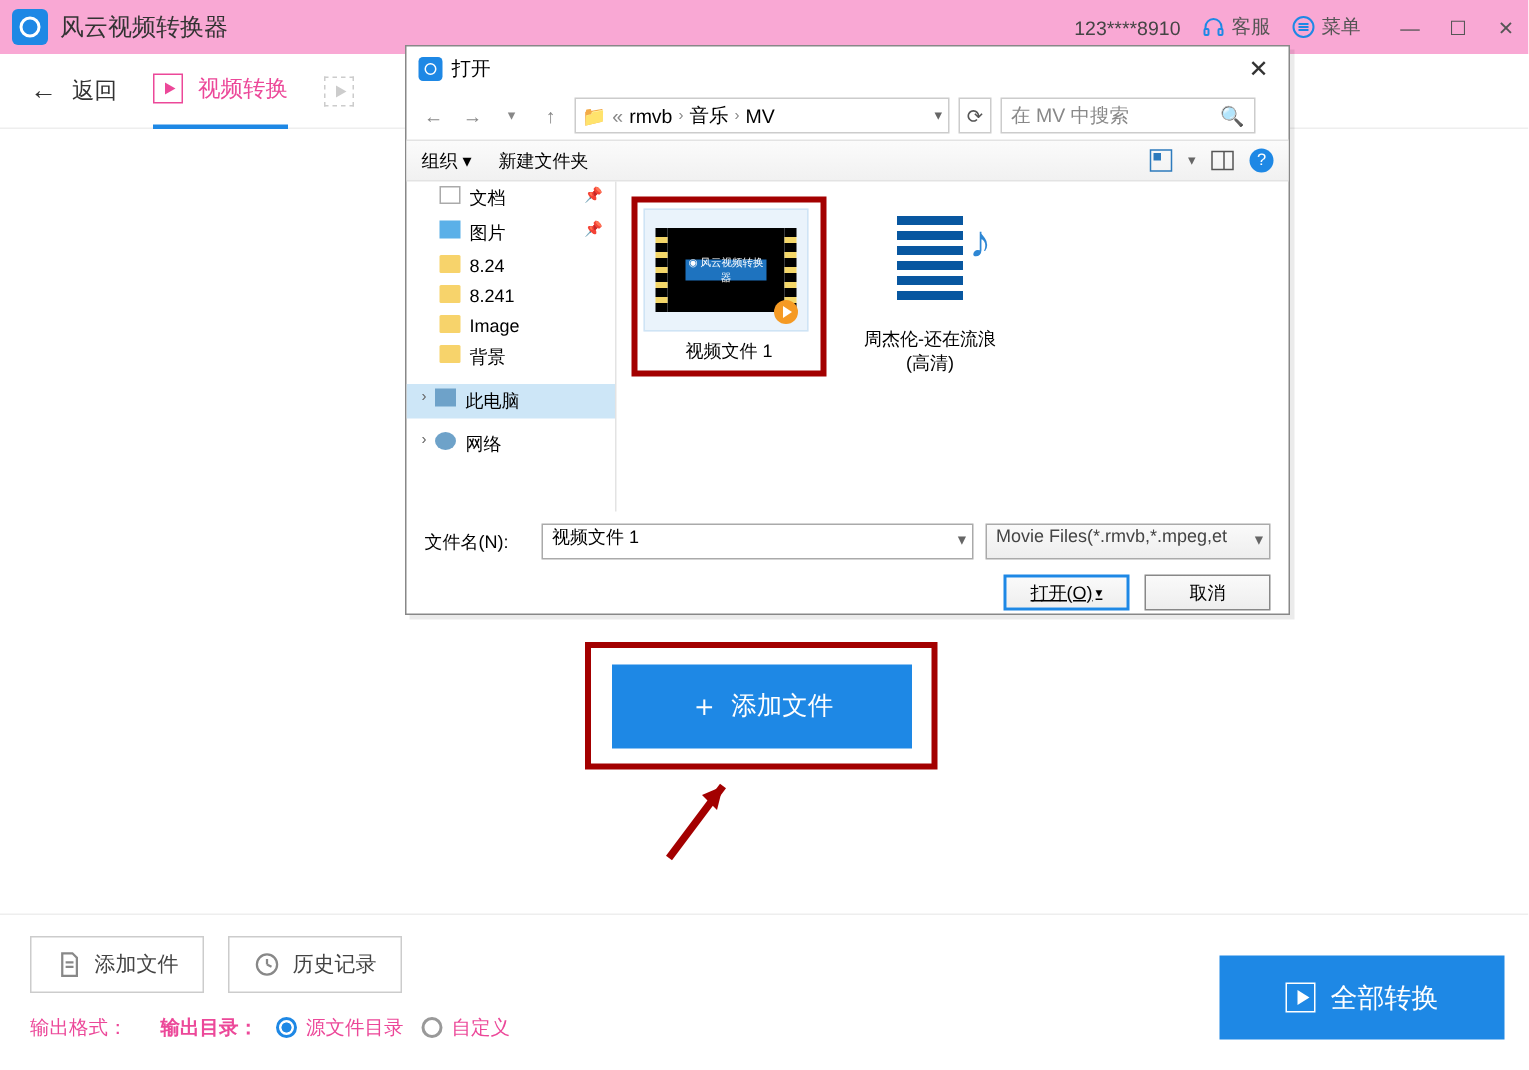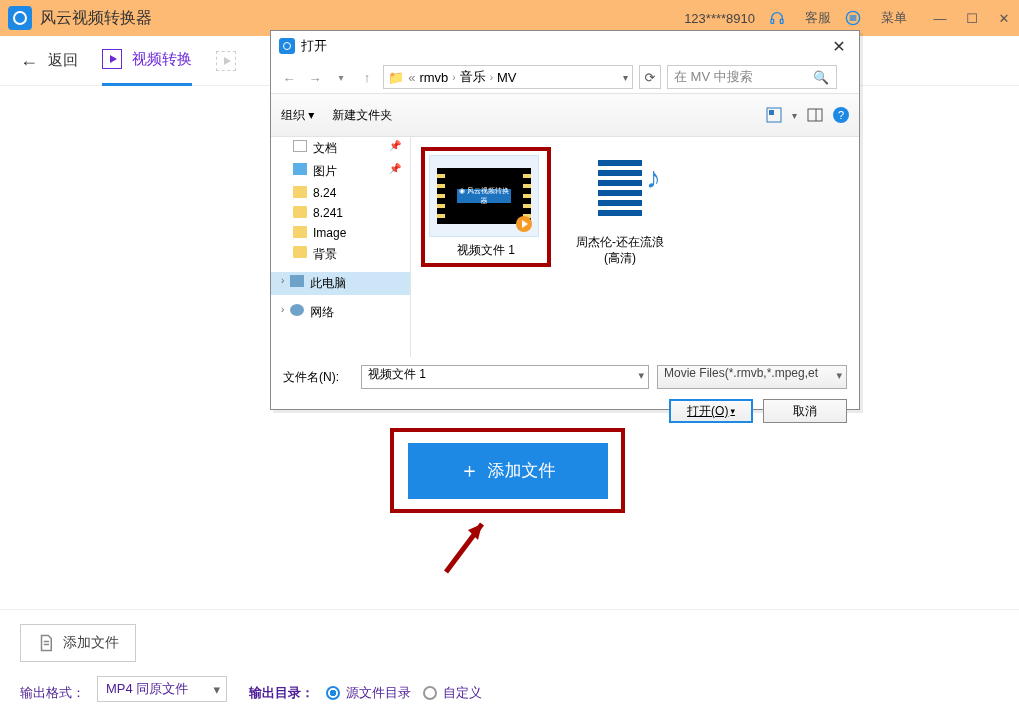--- a/index.html
+++ b/index.html
@@ -1,55 +1,55 @@
 <!DOCTYPE html>
 <html><head>
 <meta charset="utf-8">
 <style>
 * { box-sizing: border-box; margin: 0; padding: 0; font-family: "Microsoft YaHei", Arial, sans-serif; }
 body { width: 1019px; height: 713px; background: #fff; position: relative; overflow: hidden; }
 
 
-.titlebar { height: 36px; display: flex; align-items: center; padding: 0 8px; background: #fdba74; }
+.titlebar { height: 36px; display: flex; align-items: center; padding: 0 8px; background: #f9a8d4; }
 .logo-icon { width: 24px; height: 24px; background: #1e88e5; border-radius: 4px; display: flex; align-items: center; justify-content: center; margin-right: 8px; }
 .logo-icon::before { content: ""; width: 10px; height: 10px; border: 2px solid #fff; border-radius: 50%; }
 .app-title { font-size: 16px; color: #333; flex: 0 0 auto; }
 .titlebar .spacer { flex: 1; }
 .titlebar-right { display: flex; align-items: center; gap: 14px; font-size: 13px; color: #555; }
 .titlebar-right .phone { color: #444; }
-.titlebar-right .iconbtn { display: flex; align-items: center; gap: 20px; cursor: pointer; }
+.titlebar-right .iconbtn { display: flex; align-items: center; gap: 4px; cursor: pointer; }
 .headphone-icon, .menu-icon { width: 16px; height: 16px; display: inline-block; }
 .headphone-icon svg, .menu-icon svg { width: 16px; height: 16px; }
 .winbtns { display: flex; gap: 18px; margin-left: 12px; }
 .winbtns span { width: 14px; height: 14px; display: flex; align-items: center; justify-content: center; cursor: pointer; color: #555; }
 
 
 .toolbar { height: 50px; border-bottom: 1px solid #eee; display: flex; align-items: center; padding: 0 20px; gap: 24px; }
 .toolbtn { display: flex; align-items: center; gap: 10px; font-size: 15px; color: #333; cursor: pointer; height: 50px; }
-.toolbtn.active { color: #6d28d9; border-bottom: 3px solid #1e88e5; }
+.toolbtn.active { color: #ec4899; border-bottom: 3px solid #1e88e5; }
 .toolbar .back-arrow { font-size: 18px; }
 .video-icon { width: 20px; height: 20px; border: 1px solid currentColor; display: flex; align-items: center; justify-content: center; }
 .video-icon::before { content: ""; border-left: 7px solid currentColor; border-top: 4px solid transparent; border-bottom: 4px solid transparent; margin-left: 2px; }
 
 
 .add-file-wrap { position: absolute; left: 390px; top: 428px; width: 235px; height: 85px; border: 4px solid #a30000; display: flex; align-items: center; justify-content: center; }
 .add-file-btn { width: 200px; height: 56px; background: #1e88e5; color: #fff; display: flex; align-items: center; justify-content: center; font-size: 17px; gap: 8px; cursor: pointer; }
 .add-file-btn .plus { font-size: 20px; }
 
 
 .arrow1 { position: absolute; left: 436px; top: 258px; width: 70px; height: 70px; }
 .arrow2 { position: absolute; left: 438px; top: 510px; width: 60px; height: 70px; }
 
 
 .bottombar { position: absolute; left: 0; bottom: 0; width: 100%; height: 104px; border-top: 1px solid #eee; background: #fff; padding: 14px 20px; }
 .bottom-row1 { display: flex; gap: 16px; align-items: center; }
 .sbtn { height: 38px; border: 1px solid #ccc; display: flex; align-items: center; gap: 8px; padding: 0 16px; font-size: 14px; color: #444; cursor: pointer; background: #fff; }
 .sbtn .sicon { width: 18px; height: 18px; display: inline-flex; align-items: center; justify-content: center; color: #888; }
 .convert-all { position: absolute; right: 16px; bottom: 20px; height: 56px; width: 190px; background: #1e88e5; color: #fff; display: flex; align-items: center; justify-content: center; font-size: 18px; gap: 10px; cursor: pointer; }
-.bottom-row2 { display: flex; align-items: flex-end; gap: 12px; margin-top: 14px; font-size: 13px; color: #4c1d95; }
+.bottom-row2 { display: flex; align-items: flex-start; gap: 12px; margin-top: 14px; font-size: 13px; color: #ec4899; }
 .select-box { border: 1px solid #ccc; height: 26px; padding: 0 22px 0 8px; display: flex; align-items: center; position: relative; min-width: 130px; cursor: pointer; }
 .select-box::after { content: "▾"; position: absolute; right: 6px; color: #666; }
 .radio { width: 14px; height: 14px; border: 2px solid #999; border-radius: 50%; display: inline-block; margin-right: 4px; vertical-align: middle; }
 .radio.checked { border-color: #1e88e5; background: radial-gradient(circle, #1e88e5 45%, #fff 50%); }
 .radio-lbl { display: flex; align-items: center; gap: 2px; cursor: pointer; }
 
 
 .dialog { position: absolute; left: 270px; top: 30px; width: 590px; height: 380px; background: #fff; border: 1px solid #888; box-shadow: 3px 3px 0 rgba(0,0,0,.08); }
 .dlg-title { height: 30px; display: flex; align-items: center; padding: 0 8px; font-size: 13px; justify-content: space-between; }
 .dlg-title .dlg-icon { width: 16px; height: 16px; background: #1e88e5; border-radius: 3px; margin-right: 6px; position: relative; }
@@ -58,21 +58,21 @@
 .dlg-close { width: 24px; text-align: center; cursor: pointer; font-size: 16px; color: #333; }
 .dlg-nav { height: 32px; display: flex; align-items: center; padding: 0 8px; gap: 6px; font-size: 13px; }
 .dlg-nav .nav-arrow { width: 20px; text-align: center; color: #888; cursor: pointer; }
 .dlg-nav .nav-up { color: #888; }
 .dlg-nav .crumb-box { border: 1px solid #ccc; height: 24px; display: flex; align-items: center; padding: 0 4px; flex: 1; gap: 4px; max-width: 250px; }
 .dlg-nav .crumb-box .folder-icon { color: #f5c36a; }
 .dlg-nav .crumb-box .sep { color: #888; font-size: 10px; }
 .dlg-nav .refresh { width: 22px; height: 24px; border: 1px solid #ccc; display: flex; align-items: center; justify-content: center; cursor: pointer; color: #555; }
 .dlg-nav .search-box { border: 1px solid #ccc; height: 24px; width: 170px; display: flex; align-items: center; padding: 0 6px; color: #888; gap: 4px; }
 .dlg-nav .search-box .sicon { margin-left: auto; }
-.dlg-toolbar { height: 44px; border-top: 1px solid #e3e3e3; border-bottom: 1px solid #e3e3e3; background: linear-gradient(#fbfbfb,#f1f1f1); display: flex; align-items: center; padding: 0 10px; font-size: 12px; gap: 18px; }
+.dlg-toolbar { height: 28px; border-top: 1px solid #e3e3e3; border-bottom: 1px solid #e3e3e3; background: linear-gradient(#fbfbfb,#f1f1f1); display: flex; align-items: center; padding: 0 10px; font-size: 12px; gap: 18px; }
 .dlg-toolbar .view-icons { margin-left: auto; display: flex; gap: 10px; align-items: center; }
 .dlg-toolbar .vicon { width: 16px; height: 16px; display: inline-block; cursor: pointer; }
 .dlg-toolbar .help-icon { width: 16px; height: 16px; border-radius: 50%; background: #1e88e5; color: #fff; display: flex; align-items: center; justify-content: center; font-size: 11px; cursor: pointer; }
 .dlg-body { display: flex; height: 220px; }
 .dlg-sidebar { width: 140px; border-right: 1px solid #e3e3e3; font-size: 12px; overflow: hidden; }
 .dlg-sidebar .sb-item { display: flex; align-items: flex-start; gap: 6px; padding: 3px 8px 3px 22px; cursor: pointer; }
 .dlg-sidebar .sb-item .pin { margin-left: auto; color: #888; font-size: 10px; }
 .dlg-sidebar .sb-item.thispc { background: #cde6f7; padding-left: 10px; gap:6px; }
 .dlg-sidebar .sb-item .sb-icon { width: 14px; height: 12px; display: inline-block; }
 .dlg-sidebar .sb-item .sb-icon.folder { background: #f7d36b; border-radius: 1px; }
@@ -180,35 +180,48 @@
     <div class="sbtn">
       <span class="sicon">
         <svg viewBox="0 0 24 24" width="18" height="18" fill="none" stroke="#888" stroke-width="2">
             <path d="M6 2h9l4 4v16H6z"></path>
             <line x1="9" y1="10" x2="16" y2="10"></line>
             <line x1="9" y1="14" x2="16" y2="14"></line>
           </svg>
       </span>
       <span>添加文件</span>
     </div>
+    <div class="sbtn">
+      <span class="sicon">
+        <svg viewBox="0 0 24 24" width="18" height="18" fill="none" stroke="#888" stroke-width="2">
+            <circle cx="12" cy="12" r="9"></circle>
+            <line x1="12" y1="7" x2="12" y2="12"></line>
+            <line x1="12" y1="12" x2="16" y2="14"></line>
+          </svg>
+      </span>
+      <span>历史记录</span>
+    </div>
   </div>
   <div class="bottom-row2">
     <span>输出格式：</span>
-    <div class="select-box">
-      <span>MP4 同原文件</span>
-    </div>
     <span style="margin-left:10px;font-weight:bold;">输出目录：</span>
     <span class="radio-lbl">
       <span class="radio checked"></span>
       <span>源文件目录</span>
     </span>
     <span class="radio-lbl">
       <span class="radio"></span>
       <span>自定义</span>
     </span>
+  </div>
+  <div class="convert-all">
+    <span style="display:inline-flex;width:20px;height:20px;border:1px solid #fff;align-items:center;justify-content:center;">
+      <span style="border-left:8px solid #fff;border-top:5px solid transparent;border-bottom:5px solid transparent;margin-left:3px;"></span>
+    </span>
+    <span>全部转换</span>
   </div>
 </div>
 
 <div class="dialog">
   <div class="dlg-title">
     <span class="dlg-icon"></span>
     <span>打开</span>
     <span class="spacer"></span>
     <span class="dlg-close">✕</span>
   </div>

